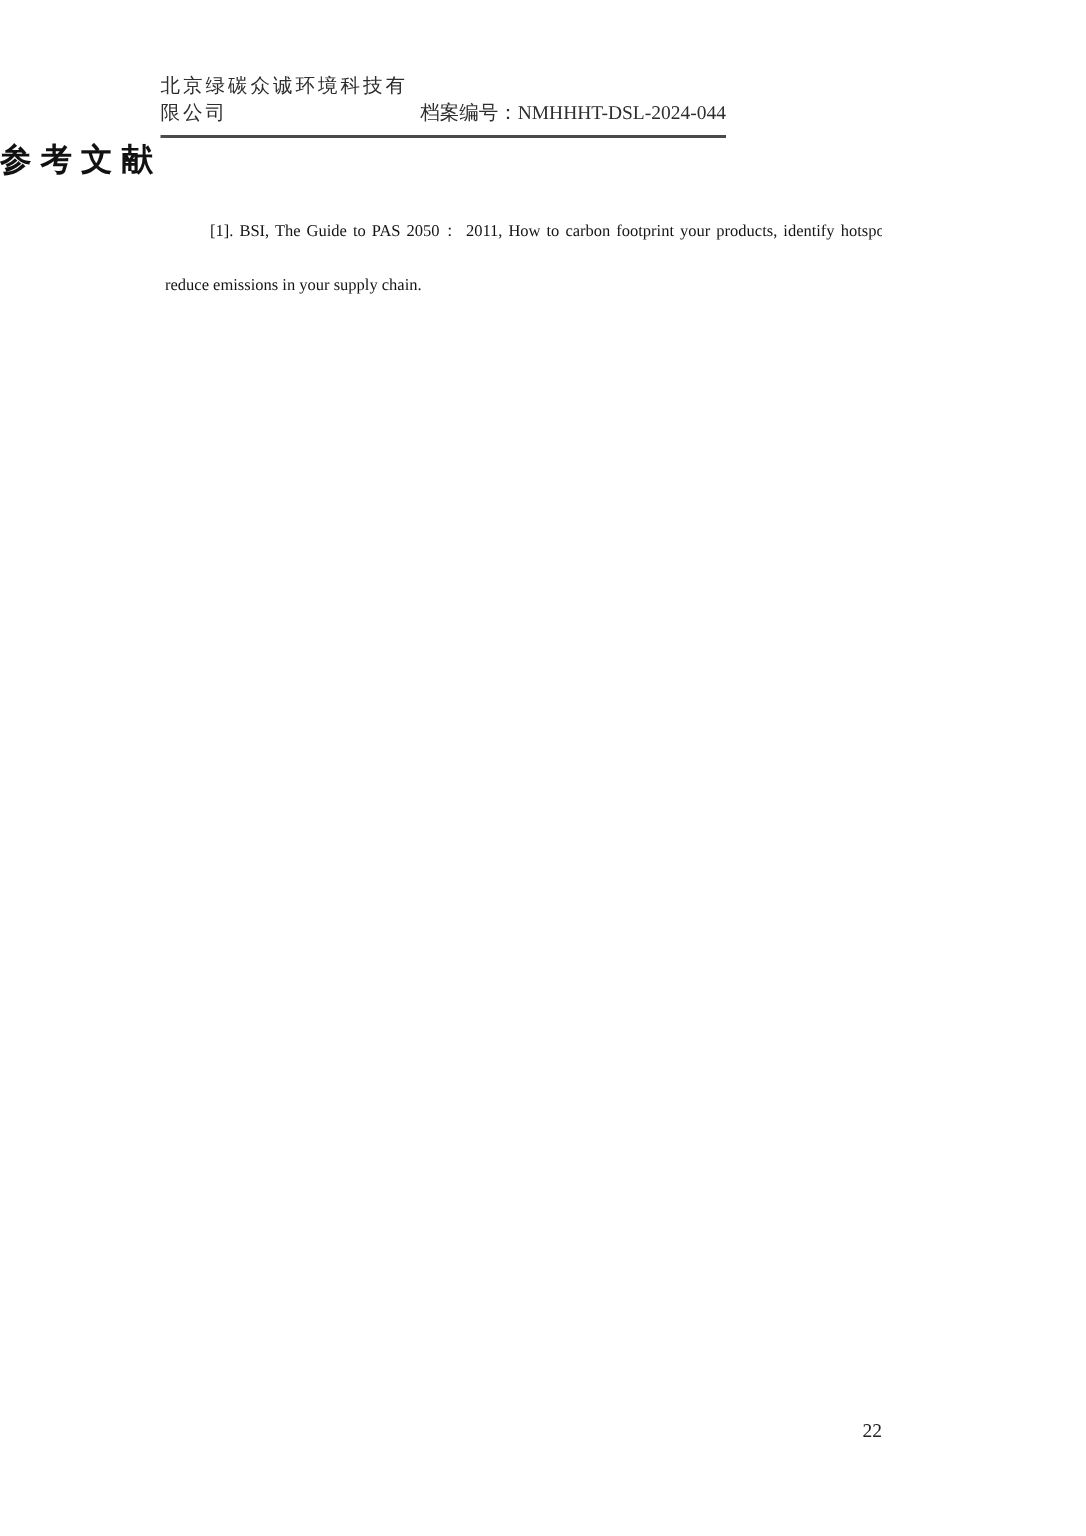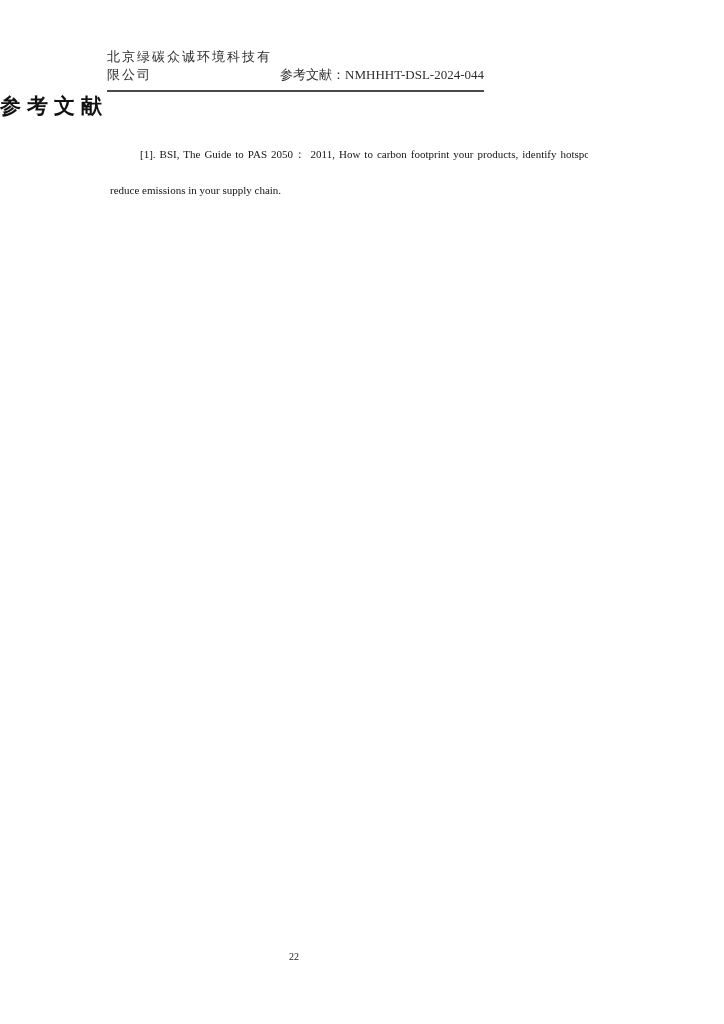--- a/index.html
+++ b/index.html
@@ -60,34 +60,34 @@
   }
   .body p {
     margin: 0;
     text-indent: 30px;
   }
   .footer {
     position: absolute;
     bottom: 62px;
     left: 0;
     width: 100%;
-    text-align: center;
-    font-size: 10px;
+    text-align: right;
+    font-size: 13px;
     color: #222222;
   }
 </style>
 </head>
 <body>
 
 <div class="page">
 
   <div class="header">
     <span class="company">北京绿碳众诚环境科技有限公司</span>
     <span class="docnum">
-      <span>参考文献：</span><span>NMHHHT-DSL-2024-044</span>
+      <span>档案编号：</span><span>NMHHHT-DSL-2024-044</span>
     </span>
   </div>
 
   <h1 class="title">参考文献</h1>
 
   <div class="body">
     <p>[1]. BSI, The Guide to PAS 2050： 2011, How to carbon footprint your products, identify hotspots and reduce emissions in your supply chain.</p>
   </div>
 
   <div class="footer">22</div>

